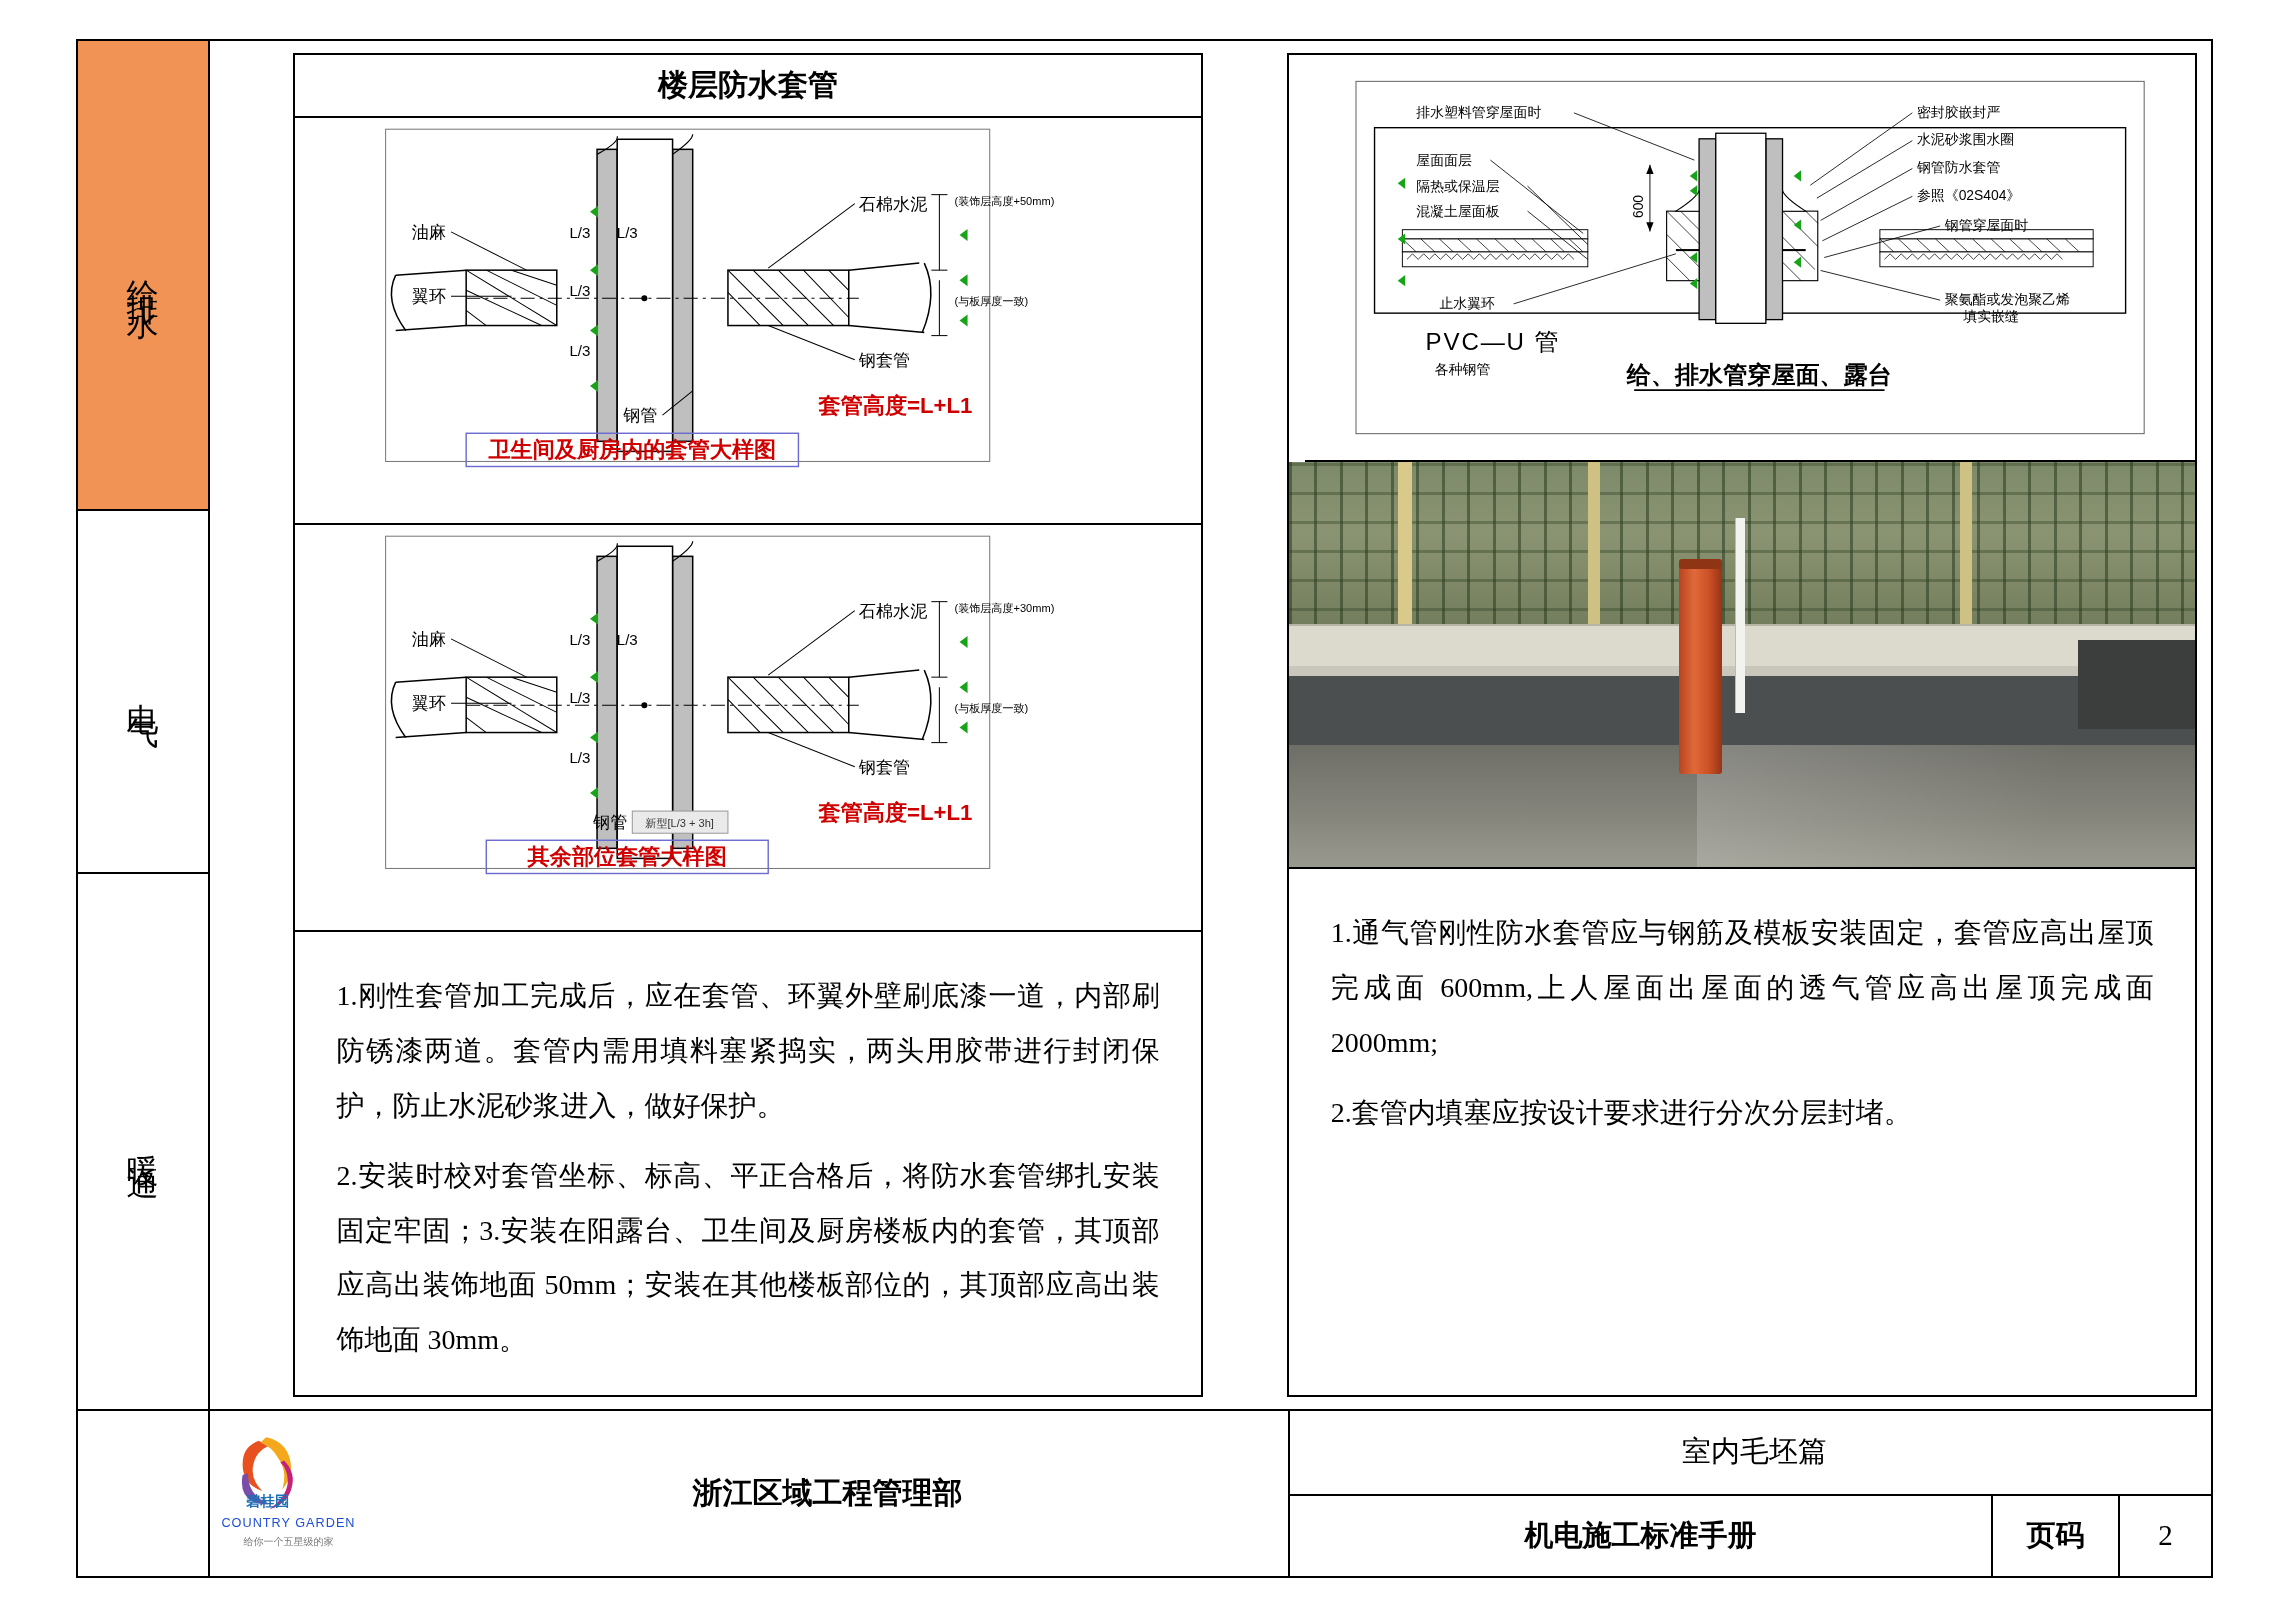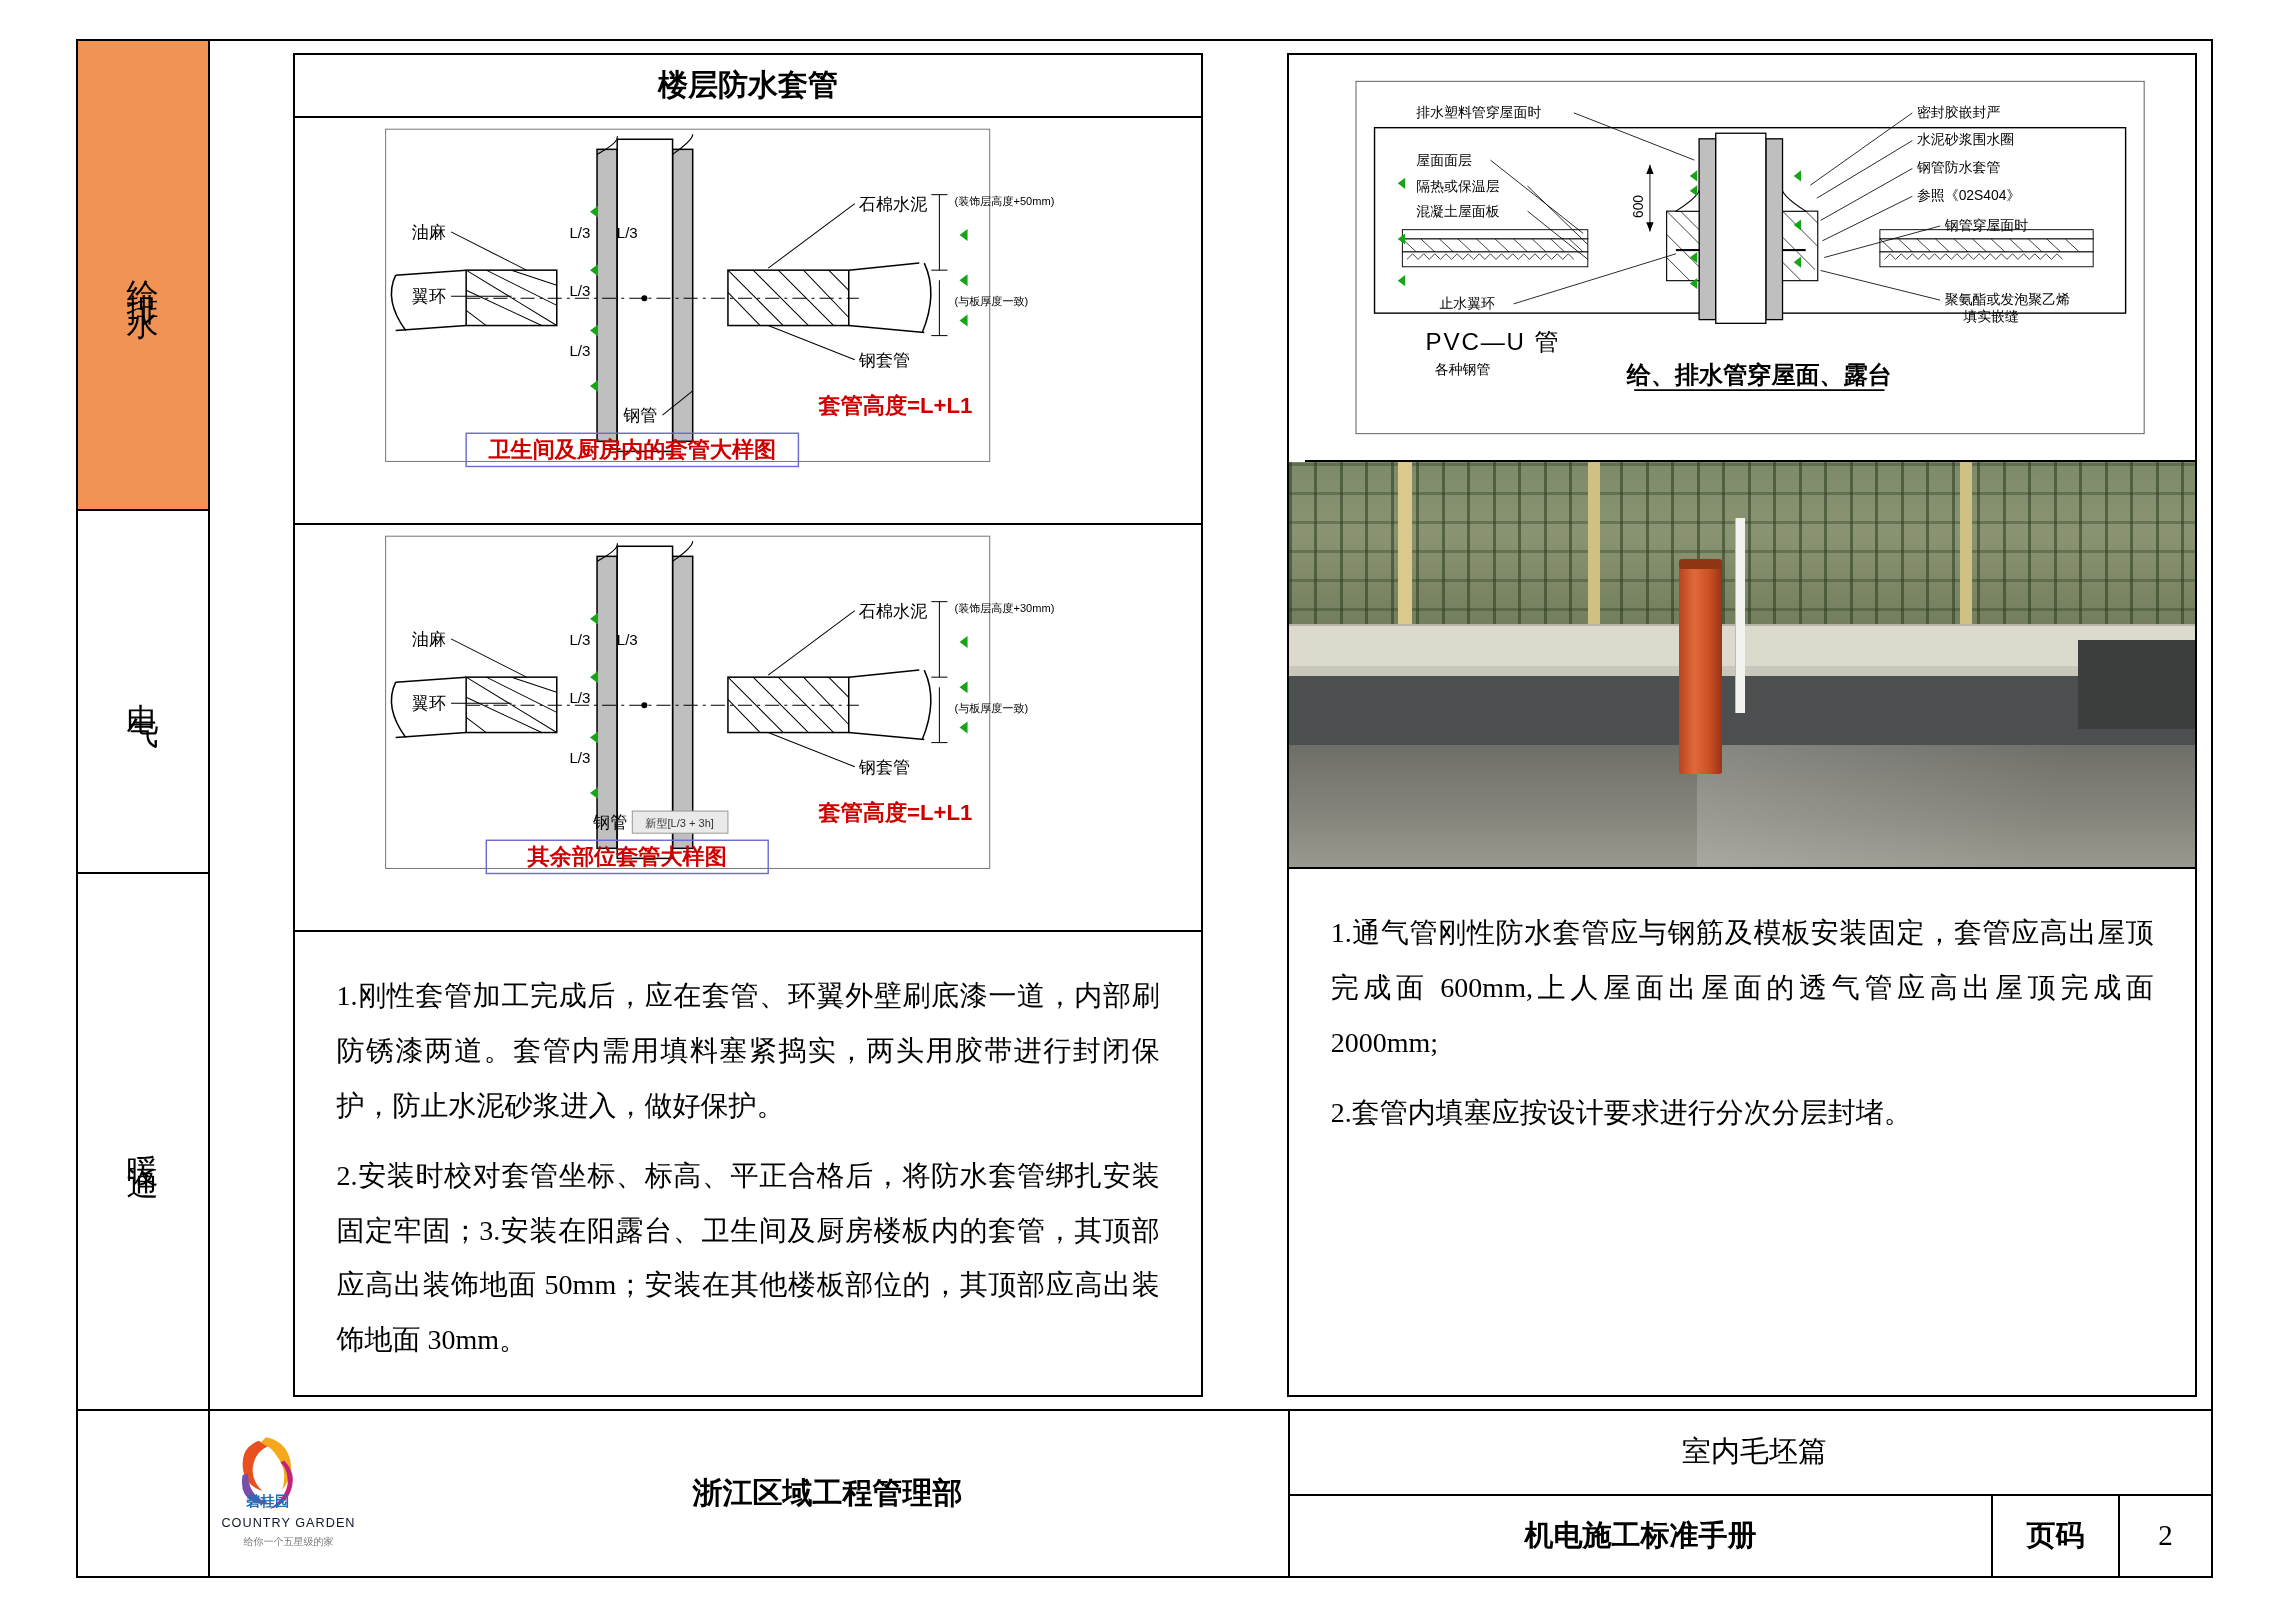--- a/index.html
+++ b/index.html
@@ -222,21 +222,21 @@
     display: flex;
     align-items: center;
     justify-content: center;
     box-sizing: border-box;
   }
   .logo {
     width: 147px; height: 127px; position: relative;
   }
   .logo-txt1 {
     position: absolute; left: 0; bottom: 27.4px; width: 100%;
-    text-align: center; font-size: 12.7px; color: #0f172a; letter-spacing: 1px;
+    text-align: center; font-size: 12.7px; color: #1d4ed8; letter-spacing: 1px;
     font-family: "Liberation Sans", sans-serif;
   }
   .logo-txt2 {
     position: absolute; left: 0; bottom: 7.8px; width: 100%;
     text-align: center; font-size: 10px; color: #777;
     font-family: "Liberation Sans", sans-serif;
   }
   .ft-main {
     flex: 1 1 auto;
     display: flex;

